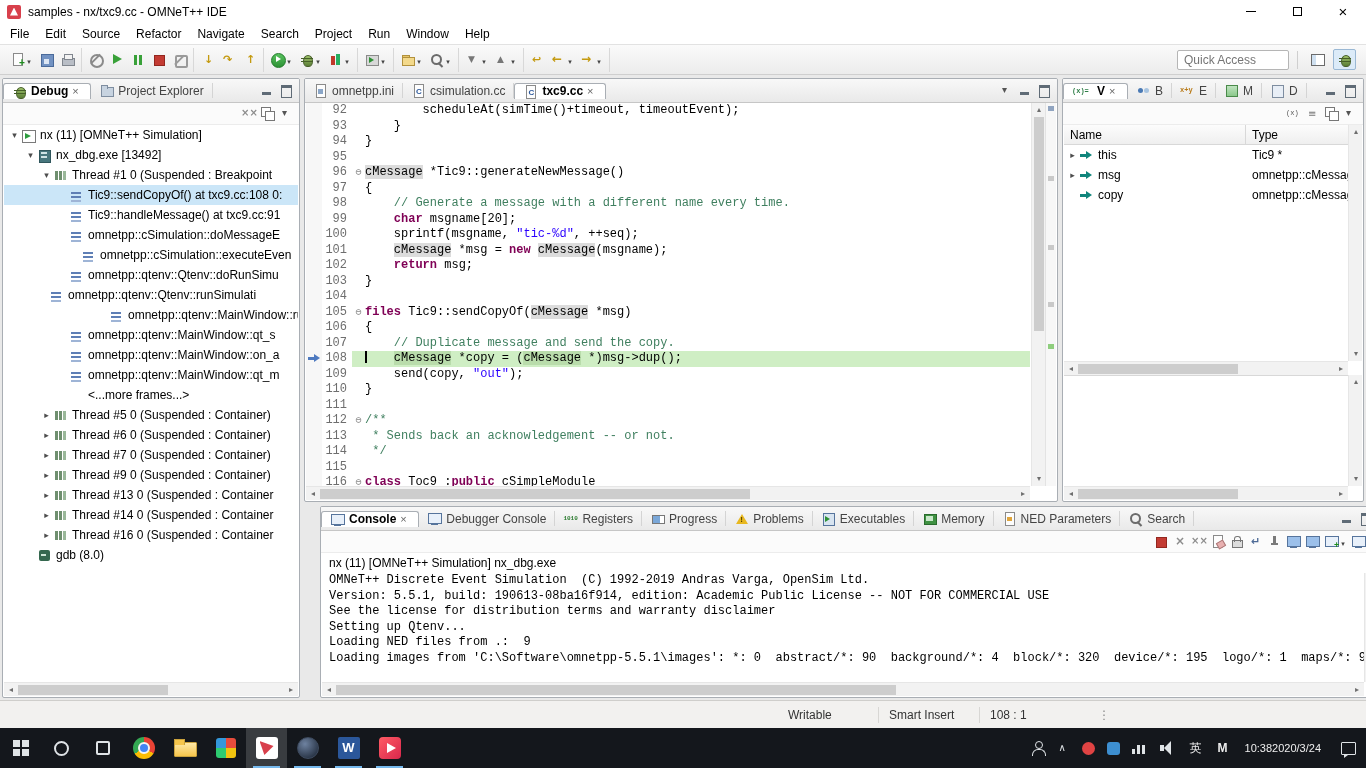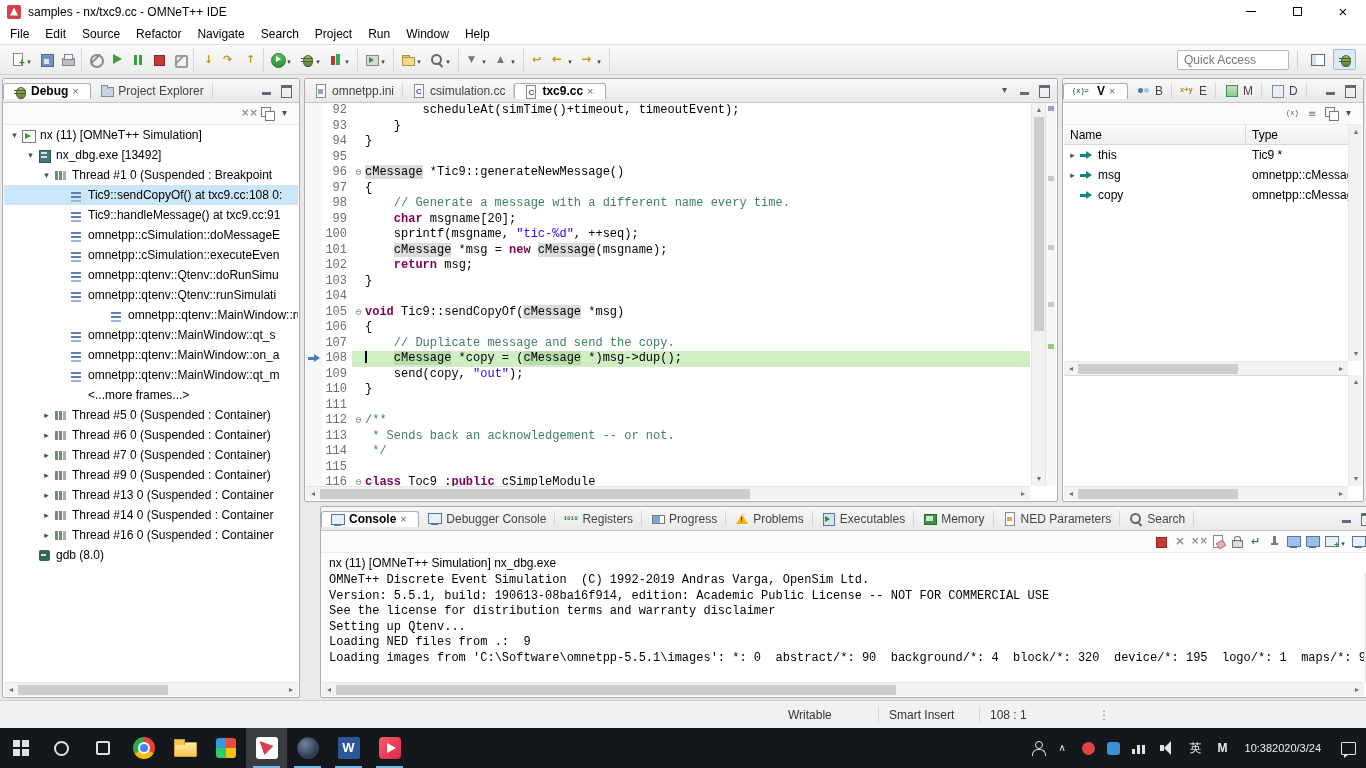--- a/index.html
+++ b/index.html
@@ -465,31 +465,31 @@
       <div class="tree-row" style="padding-left: 52px;">
         <span class="chev"></span>
         <span class="ico ico-frame"></span>
         <span class="tree-label">Tic9::handleMessage() at txc9.cc:91</span>
       </div>
       <div class="tree-row" style="padding-left: 52px;">
         <span class="chev"></span>
         <span class="ico ico-frame"></span>
         <span class="tree-label">omnetpp::cSimulation::doMessageE</span>
       </div>
-      <div class="tree-row" style="padding-left: 52px;">
+      <div class="tree-row" style="padding-left: 52px; margin-left: 12px;">
         <span class="chev"></span>
         <span class="ico ico-frame"></span>
         <span class="tree-label">omnetpp::cSimulation::executeEven</span>
       </div>
       <div class="tree-row" style="padding-left: 52px;">
         <span class="chev"></span>
         <span class="ico ico-frame"></span>
         <span class="tree-label">omnetpp::qtenv::Qtenv::doRunSimu</span>
       </div>
-      <div class="tree-row" style="padding-left: 52px;">
+      <div class="tree-row" style="padding-left: 32px;">
         <span class="chev"></span>
         <span class="ico ico-frame"></span>
         <span class="tree-label">omnetpp::qtenv::Qtenv::runSimulati</span>
       </div>
       <div class="tree-row" style="padding-left: 52px; margin-left: 40px;">
         <span class="chev"></span>
         <span class="ico ico-frame"></span>
         <span class="tree-label">omnetpp::qtenv::MainWindow::runS</span>
       </div>
       <div class="tree-row" style="padding-left: 52px;">
@@ -596,21 +596,21 @@
       <div class="code-line"><span class="ln-annot"></span><span class="ln-num">95</span><span class="line-body"><span class="ln-fold"></span><span class="code-text"></span></span></div>
       <div class="code-line"><span class="ln-annot"></span><span class="ln-num">96</span><span class="line-body"><span class="ln-fold">⊖</span><span class="code-text"><span class="tk-o">cMessage</span><span class="tk-p"> *Tic9::generateNewMessage()</span></span></span></div>
       <div class="code-line"><span class="ln-annot"></span><span class="ln-num">97</span><span class="line-body"><span class="ln-fold"></span><span class="code-text"><span class="tk-p">{</span></span></span></div>
       <div class="code-line"><span class="ln-annot"></span><span class="ln-num">98</span><span class="line-body"><span class="ln-fold"></span><span class="code-text"><span class="tk-c">    // Generate a message with a different name every time.</span></span></span></div>
       <div class="code-line"><span class="ln-annot"></span><span class="ln-num">99</span><span class="line-body"><span class="ln-fold"></span><span class="code-text"><span class="tk-p">    </span><span class="tk-k">char</span><span class="tk-p"> msgname[20];</span></span></span></div>
       <div class="code-line"><span class="ln-annot"></span><span class="ln-num">100</span><span class="line-body"><span class="ln-fold"></span><span class="code-text"><span class="tk-p">    sprintf(msgname, </span><span class="tk-s">"tic-%d"</span><span class="tk-p">, ++seq);</span></span></span></div>
       <div class="code-line"><span class="ln-annot"></span><span class="ln-num">101</span><span class="line-body"><span class="ln-fold"></span><span class="code-text"><span class="tk-p">    </span><span class="tk-o">cMessage</span><span class="tk-p"> *msg = </span><span class="tk-k">new</span><span class="tk-p"> </span><span class="tk-o">cMessage</span><span class="tk-p">(msgname);</span></span></span></div>
       <div class="code-line"><span class="ln-annot"></span><span class="ln-num">102</span><span class="line-body"><span class="ln-fold"></span><span class="code-text"><span class="tk-p">    </span><span class="tk-k">return</span><span class="tk-p"> msg;</span></span></span></div>
       <div class="code-line"><span class="ln-annot"></span><span class="ln-num">103</span><span class="line-body"><span class="ln-fold"></span><span class="code-text"><span class="tk-p">}</span></span></span></div>
       <div class="code-line"><span class="ln-annot"></span><span class="ln-num">104</span><span class="line-body"><span class="ln-fold"></span><span class="code-text"></span></span></div>
-      <div class="code-line"><span class="ln-annot"></span><span class="ln-num">105</span><span class="line-body"><span class="ln-fold">⊖</span><span class="code-text"><span class="tk-k">void</span><span class="tk-p"> Tic9::sendCopyOf(</span><span class="tk-o">cMessage</span><span class="tk-p"> *msg)</span></span></span></div>
+      <div class="code-line"><span class="ln-annot"></span><span class="ln-num">105</span><span class="line-body"><span class="ln-fold">⊖</span><span class="code-text"><span class="tk-k">files</span><span class="tk-p"> Tic9::sendCopyOf(</span><span class="tk-o">cMessage</span><span class="tk-p"> *msg)</span></span></span></div>
       <div class="code-line"><span class="ln-annot"></span><span class="ln-num">106</span><span class="line-body"><span class="ln-fold"></span><span class="code-text"><span class="tk-p">{</span></span></span></div>
       <div class="code-line"><span class="ln-annot"></span><span class="ln-num">107</span><span class="line-body"><span class="ln-fold"></span><span class="code-text"><span class="tk-c">    // Duplicate message and send the copy.</span></span></span></div>
       <div class="code-line current"><span class="ln-annot"><span class="ip-arrow"></span></span><span class="ln-num">108</span><span class="line-body"><span class="ln-fold"></span><span class="code-text"><span class="tcaret"></span><span class="tk-p">    </span><span class="tk-o">cMessage</span><span class="tk-p"> *copy = (</span><span class="tk-o">cMessage</span><span class="tk-p"> *)msg-&gt;dup();</span></span></span></div>
       <div class="code-line"><span class="ln-annot"></span><span class="ln-num">109</span><span class="line-body"><span class="ln-fold"></span><span class="code-text"><span class="tk-p">    send(copy, </span><span class="tk-s">"out"</span><span class="tk-p">);</span></span></span></div>
       <div class="code-line"><span class="ln-annot"></span><span class="ln-num">110</span><span class="line-body"><span class="ln-fold"></span><span class="code-text"><span class="tk-p">}</span></span></span></div>
       <div class="code-line"><span class="ln-annot"></span><span class="ln-num">111</span><span class="line-body"><span class="ln-fold"></span><span class="code-text"></span></span></div>
       <div class="code-line"><span class="ln-annot"></span><span class="ln-num">112</span><span class="line-body"><span class="ln-fold">⊖</span><span class="code-text"><span class="tk-c">/**</span></span></span></div>
       <div class="code-line"><span class="ln-annot"></span><span class="ln-num">113</span><span class="line-body"><span class="ln-fold"></span><span class="code-text"><span class="tk-c"> * Sends back an acknowledgement -- or not.</span></span></span></div>
       <div class="code-line"><span class="ln-annot"></span><span class="ln-num">114</span><span class="line-body"><span class="ln-fold"></span><span class="code-text"><span class="tk-c"> */</span></span></span></div>
       <div class="code-line"><span class="ln-annot"></span><span class="ln-num">115</span><span class="line-body"><span class="ln-fold"></span><span class="code-text"></span></span></div>

